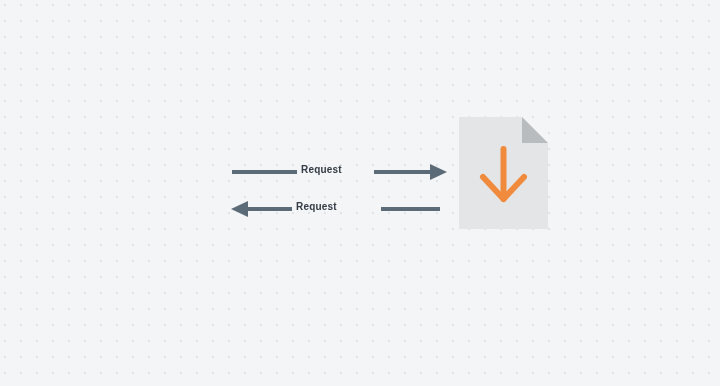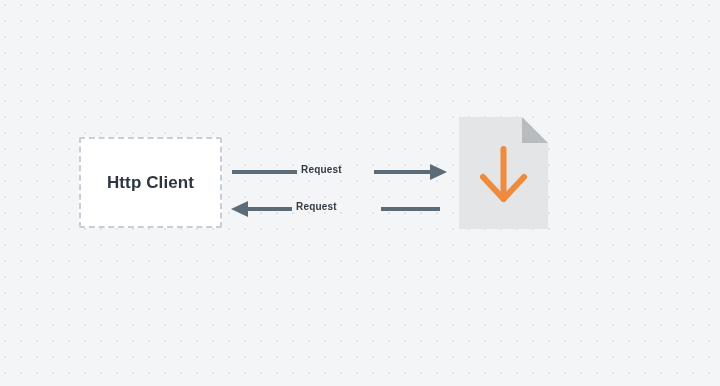--- a/index.html
+++ b/index.html
@@ -96,23 +96,20 @@
     white-space: nowrap;
   }
 </style>
 </head>
 <body>
 
 <div class="canvas">
 
   <h1 class="vh">Http Client request and response flow</h1>
 
-  <div class="client-box">
-    <span class="client-label">Http Client</span>
-  </div>
 
   <svg class="flow" viewBox="0 0 720 386" width="720" height="386" xmlns="http://www.w3.org/2000/svg">
 
     <g>
       <line x1="232" y1="172" x2="297" y2="172" stroke="#5c6b78" stroke-width="4" stroke-linecap="butt"></line>
       <line x1="374" y1="172" x2="432" y2="172" stroke="#5c6b78" stroke-width="4" stroke-linecap="butt"></line>
       <polygon points="430,164 447,172 430,180" fill="#5c6b78"></polygon>
     </g>
 
     <g>

